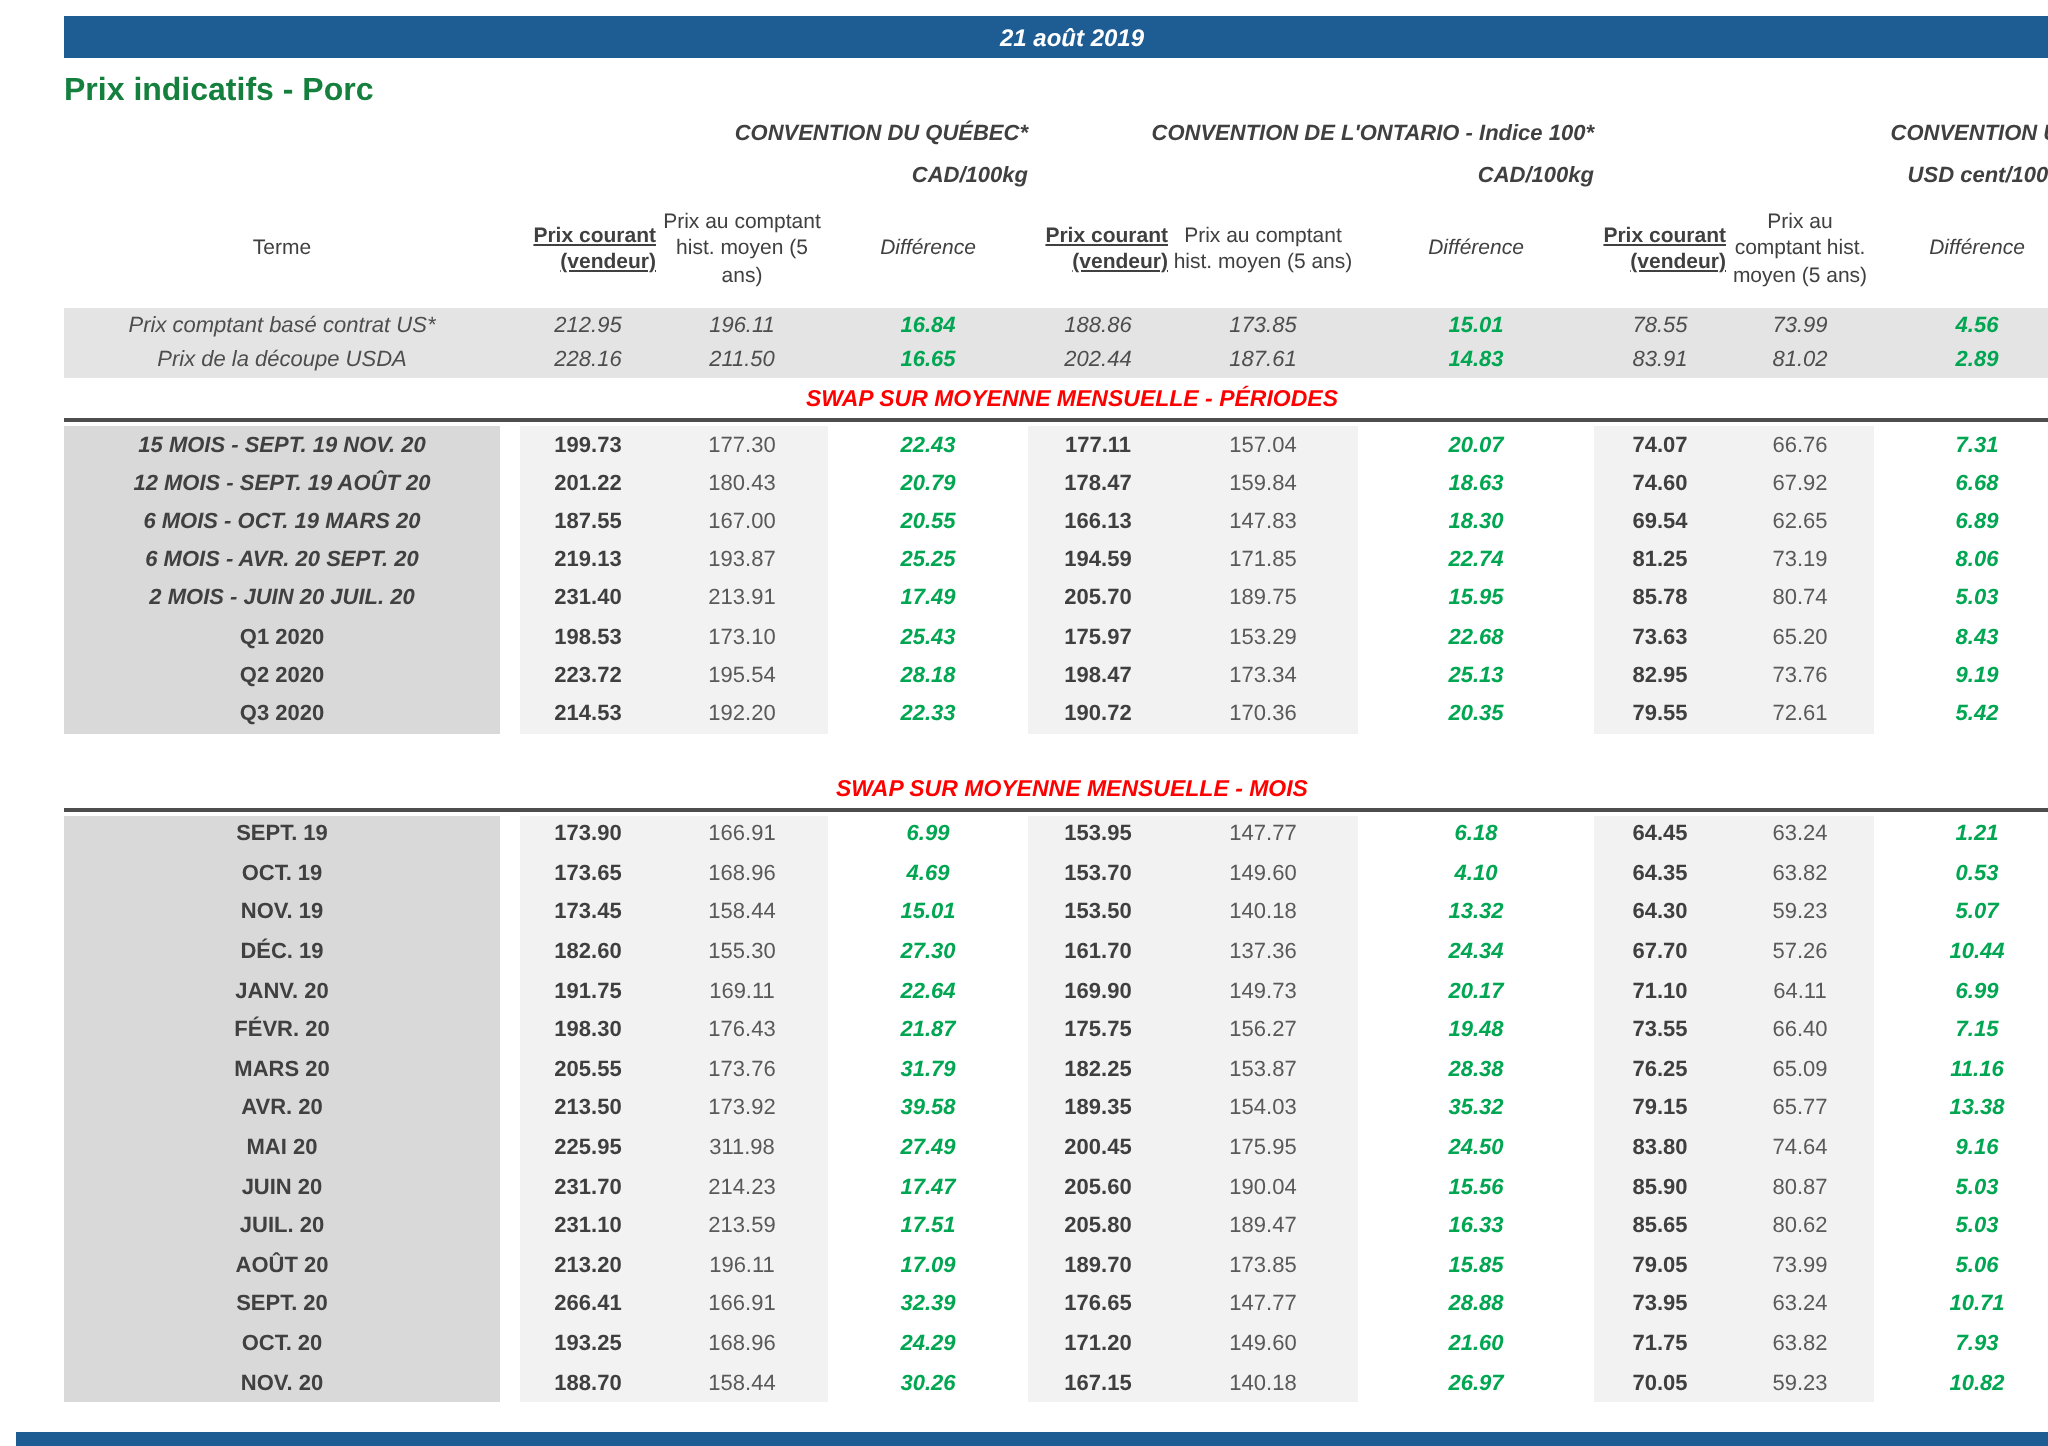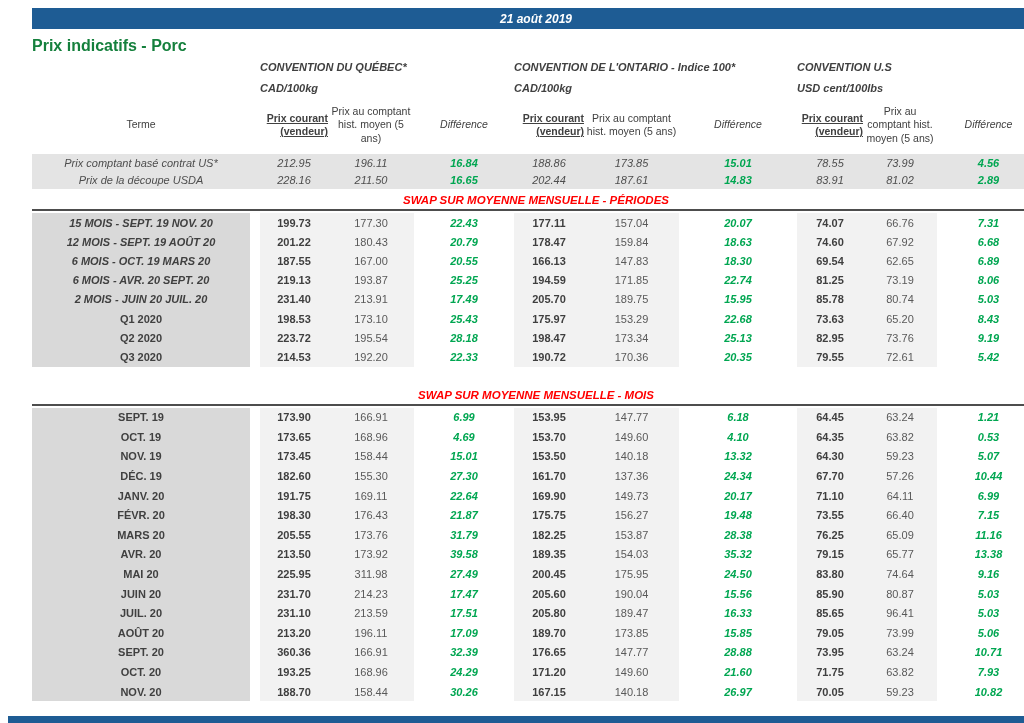--- a/index.html
+++ b/index.html
@@ -4,21 +4,21 @@
 <style>
   html,body{margin:0;padding:0;background:#fff;}
   .page{position:relative;width:1024px;height:723px;background:#fff;overflow:hidden;
         font-family:"Liberation Sans", sans-serif;color:#3f3f3f;padding-left:24px;}
   .inner{padding:8px;}
   .date-bar{height:21px;background:#1e5c94;color:#fff;font-weight:bold;font-style:italic;
             font-size:12px;display:flex;align-items:center;justify-content:center;}
   .page-title{margin-top:8px;font-weight:bold;font-size:16px;color:#15803d;}
   .grid{display:grid;grid-template-columns:218px 10px 68px 86px 100px 70px 95px 118px 66px 74px 103px;}
   .groups{display:grid;grid-template-columns:228px 254px 283px 243px;margin-top:6px;}
-  .group{grid-column:auto;text-align:left;font-style:italic;font-weight:bold;font-size:11px;color:#404040;}
+  .group{grid-column:auto;text-align:right;font-style:italic;font-weight:bold;font-size:11px;color:#404040;}
   .group .unit{margin-top:9px;font-weight:bold;}
   .headers{margin-top:8px;min-height:46px;align-items:center;}
   .hcell{font-size:10.5px;text-align:center;color:#404040;line-height:1.25;}
   .hcell.courant{font-weight:bold;text-decoration:underline;}
   .hcell.diff{font-style:italic;}
   .row{height:19.2px;align-items:center;}
   .row .cell{height:100%;display:flex;align-items:center;justify-content:center;
              font-size:11px;overflow:hidden;white-space:nowrap;}
   .row .label{background:#d9d9d9;font-weight:bold;color:#404040;}
   .row .label.li{font-style:italic;}
@@ -358,40 +358,40 @@
         <div class="grid row">
     <div class="cell label">JUIL. 20</div>
     <div class="cell"></div>
     <div class="cell band vc">231.10</div>
     <div class="cell band vh">213.59</div>
     <div class="cell vd">17.51</div>
     <div class="cell band vc">205.80</div>
     <div class="cell band vh">189.47</div>
     <div class="cell vd">16.33</div>
     <div class="cell band vc">85.65</div>
-    <div class="cell band vh">96.41</div>
+    <div class="cell band vh">80.62</div>
     <div class="cell vd">5.03</div>
   </div>
         <div class="grid row">
     <div class="cell label">AOÛT 20</div>
     <div class="cell"></div>
     <div class="cell band vc">213.20</div>
     <div class="cell band vh">196.11</div>
     <div class="cell vd">17.09</div>
     <div class="cell band vc">189.70</div>
     <div class="cell band vh">173.85</div>
     <div class="cell vd">15.85</div>
     <div class="cell band vc">79.05</div>
     <div class="cell band vh">73.99</div>
     <div class="cell vd">5.06</div>
   </div>
         <div class="grid row">
     <div class="cell label">SEPT. 20</div>
     <div class="cell"></div>
-    <div class="cell band vc">360.36</div>
+    <div class="cell band vc">266.41</div>
     <div class="cell band vh">166.91</div>
     <div class="cell vd">32.39</div>
     <div class="cell band vc">176.65</div>
     <div class="cell band vh">147.77</div>
     <div class="cell vd">28.88</div>
     <div class="cell band vc">73.95</div>
     <div class="cell band vh">63.24</div>
     <div class="cell vd">10.71</div>
   </div>
         <div class="grid row">

